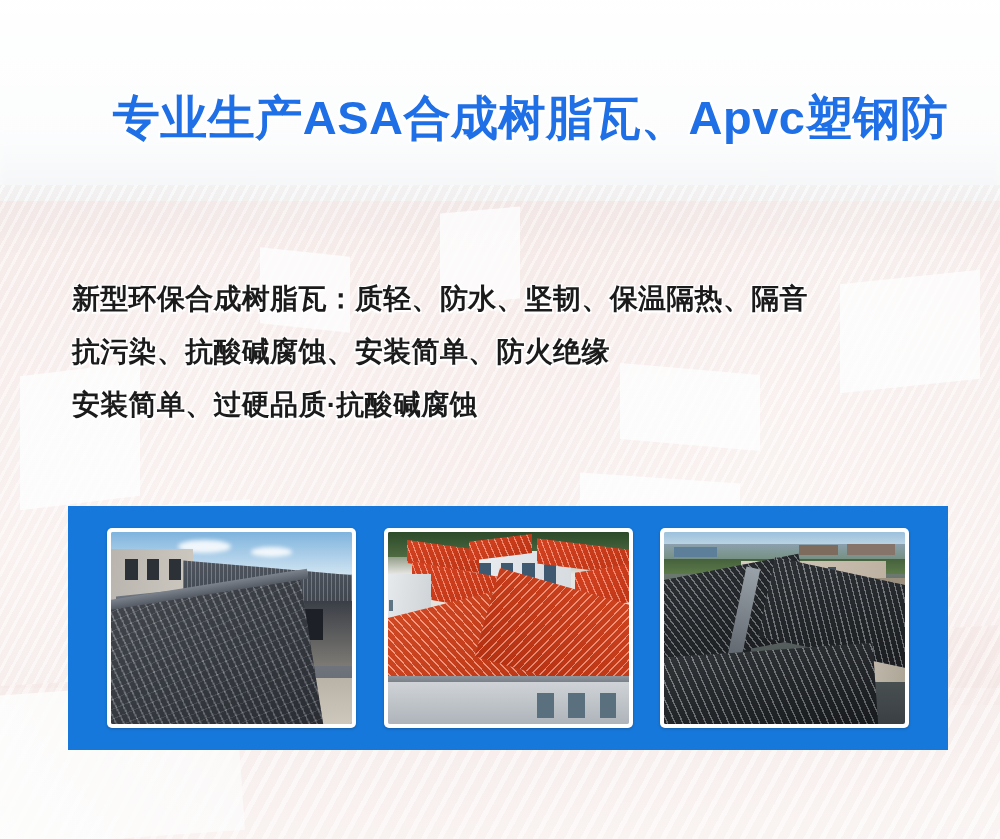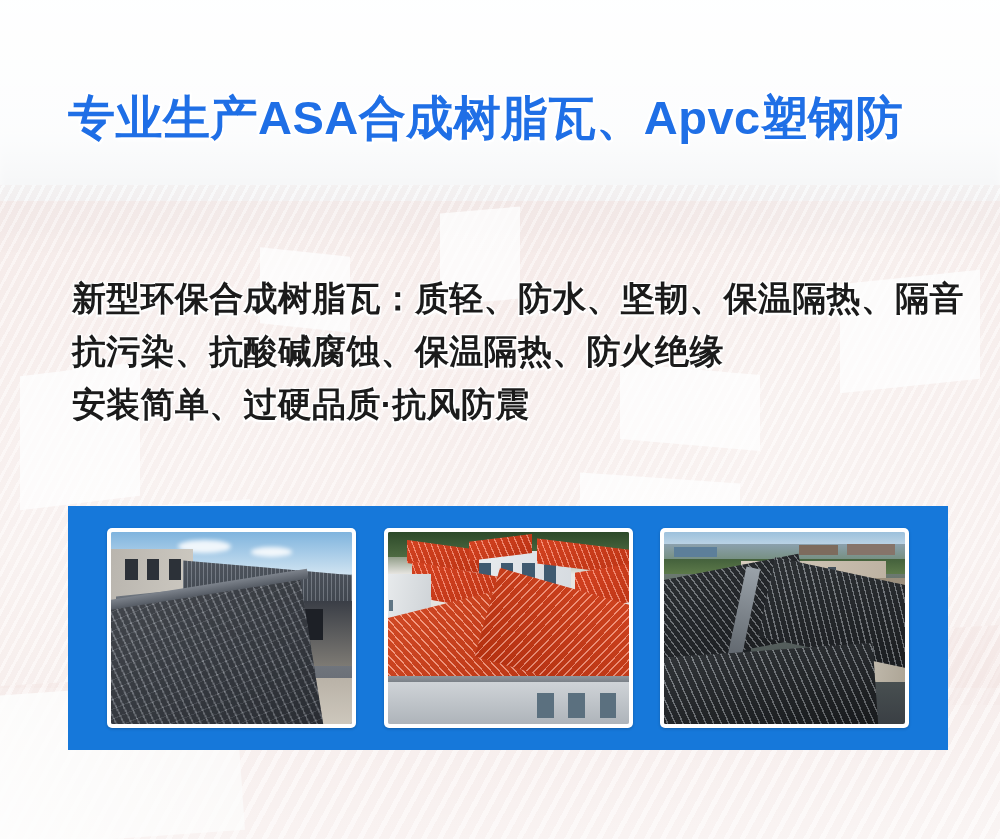--- a/index.html
+++ b/index.html
@@ -87,26 +87,26 @@
   .headline {
     position:absolute; left:68px; top:88px; width:880px;
     font-size:47px; font-weight:bold; line-height:60px;
     letter-spacing:.5px; color:#1f6fe6;
     text-shadow:
       -2px -2px 0 #fff, 2px -2px 0 #fff, -2px 2px 0 #fff, 2px 2px 0 #fff,
       0 -2px 0 #fff, 0 2px 0 #fff, -2px 0 0 #fff, 2px 0 0 #fff,
       0 3px 5px rgba(255,255,255,.9);
     white-space:nowrap;
   }
-  .headline .hl-line { display:block; }
+  .headline .hl-line { display:block;text-align:right; }
 
   .sub { position:absolute; left:72px; top:272px; width:890px; }
   .sub-line {
     display:block;
-    font-size:34px; font-weight:bold; line-height:53px;
+    font-size:28px; font-weight:bold; line-height:53px;
     color:#1b1b1b; letter-spacing:.3px; white-space:nowrap;
     text-shadow:
       -1.5px -1.5px 0 rgba(255,255,255,.95), 1.5px -1.5px 0 rgba(255,255,255,.95),
       -1.5px 1.5px 0 rgba(255,255,255,.95), 1.5px 1.5px 0 rgba(255,255,255,.95),
       0 2px 4px rgba(255,255,255,.85);
   }
 
   
   .gallery {
     position:absolute; left:68px; top:506px;
@@ -250,22 +250,22 @@
   </div>
 
   <div class="content">
 
     <div class="headline">
       <span class="hl-line">专业生产ASA合成树脂瓦、Apvc塑钢防</span>
     </div>
 
     <div class="sub">
       <span class="sub-line">新型环保合成树脂瓦：质轻、防水、坚韧、保温隔热、隔音</span>
-      <span class="sub-line">抗污染、抗酸碱腐蚀、保温隔热、防火绝缘</span>
-      <span class="sub-line">安装简单、过硬品质·抗风防震</span>
+      <span class="sub-line">抗污染、抗酸碱腐蚀、安装简单、防火绝缘</span>
+      <span class="sub-line">安装简单、过硬品质·抗酸碱腐蚀</span>
     </div>
 
     <div class="gallery">
 
       <div class="photo-frame">
         <div class="photo p1">
           <div class="sky"></div>
           <div class="cloud c1"></div>
           <div class="cloud c2"></div>
           <div class="cloud c3"></div>

